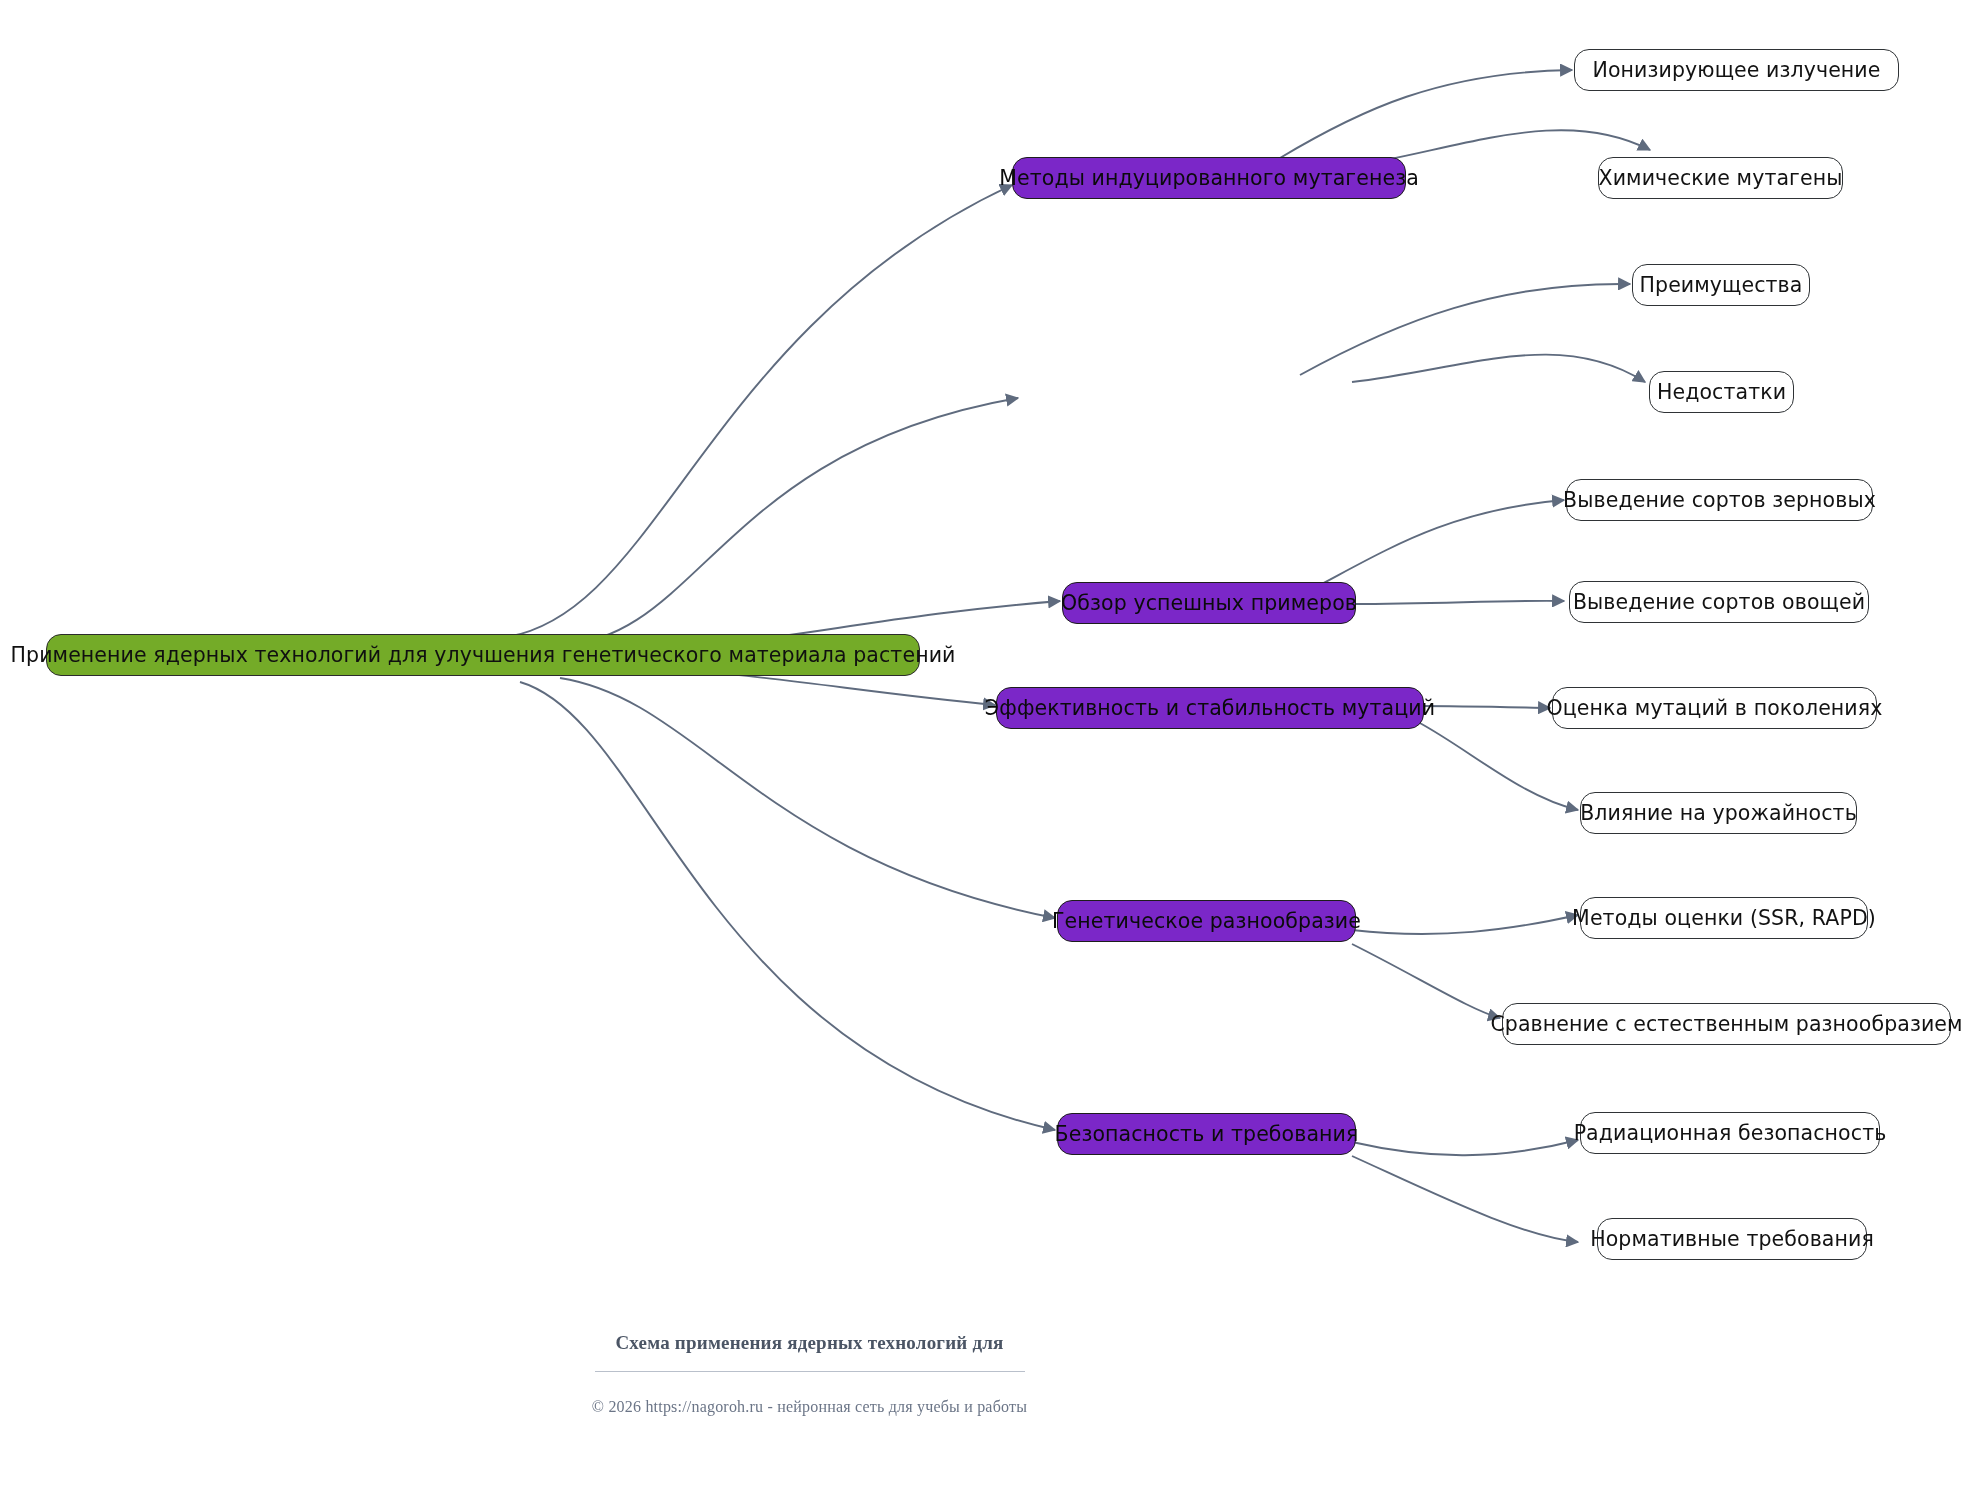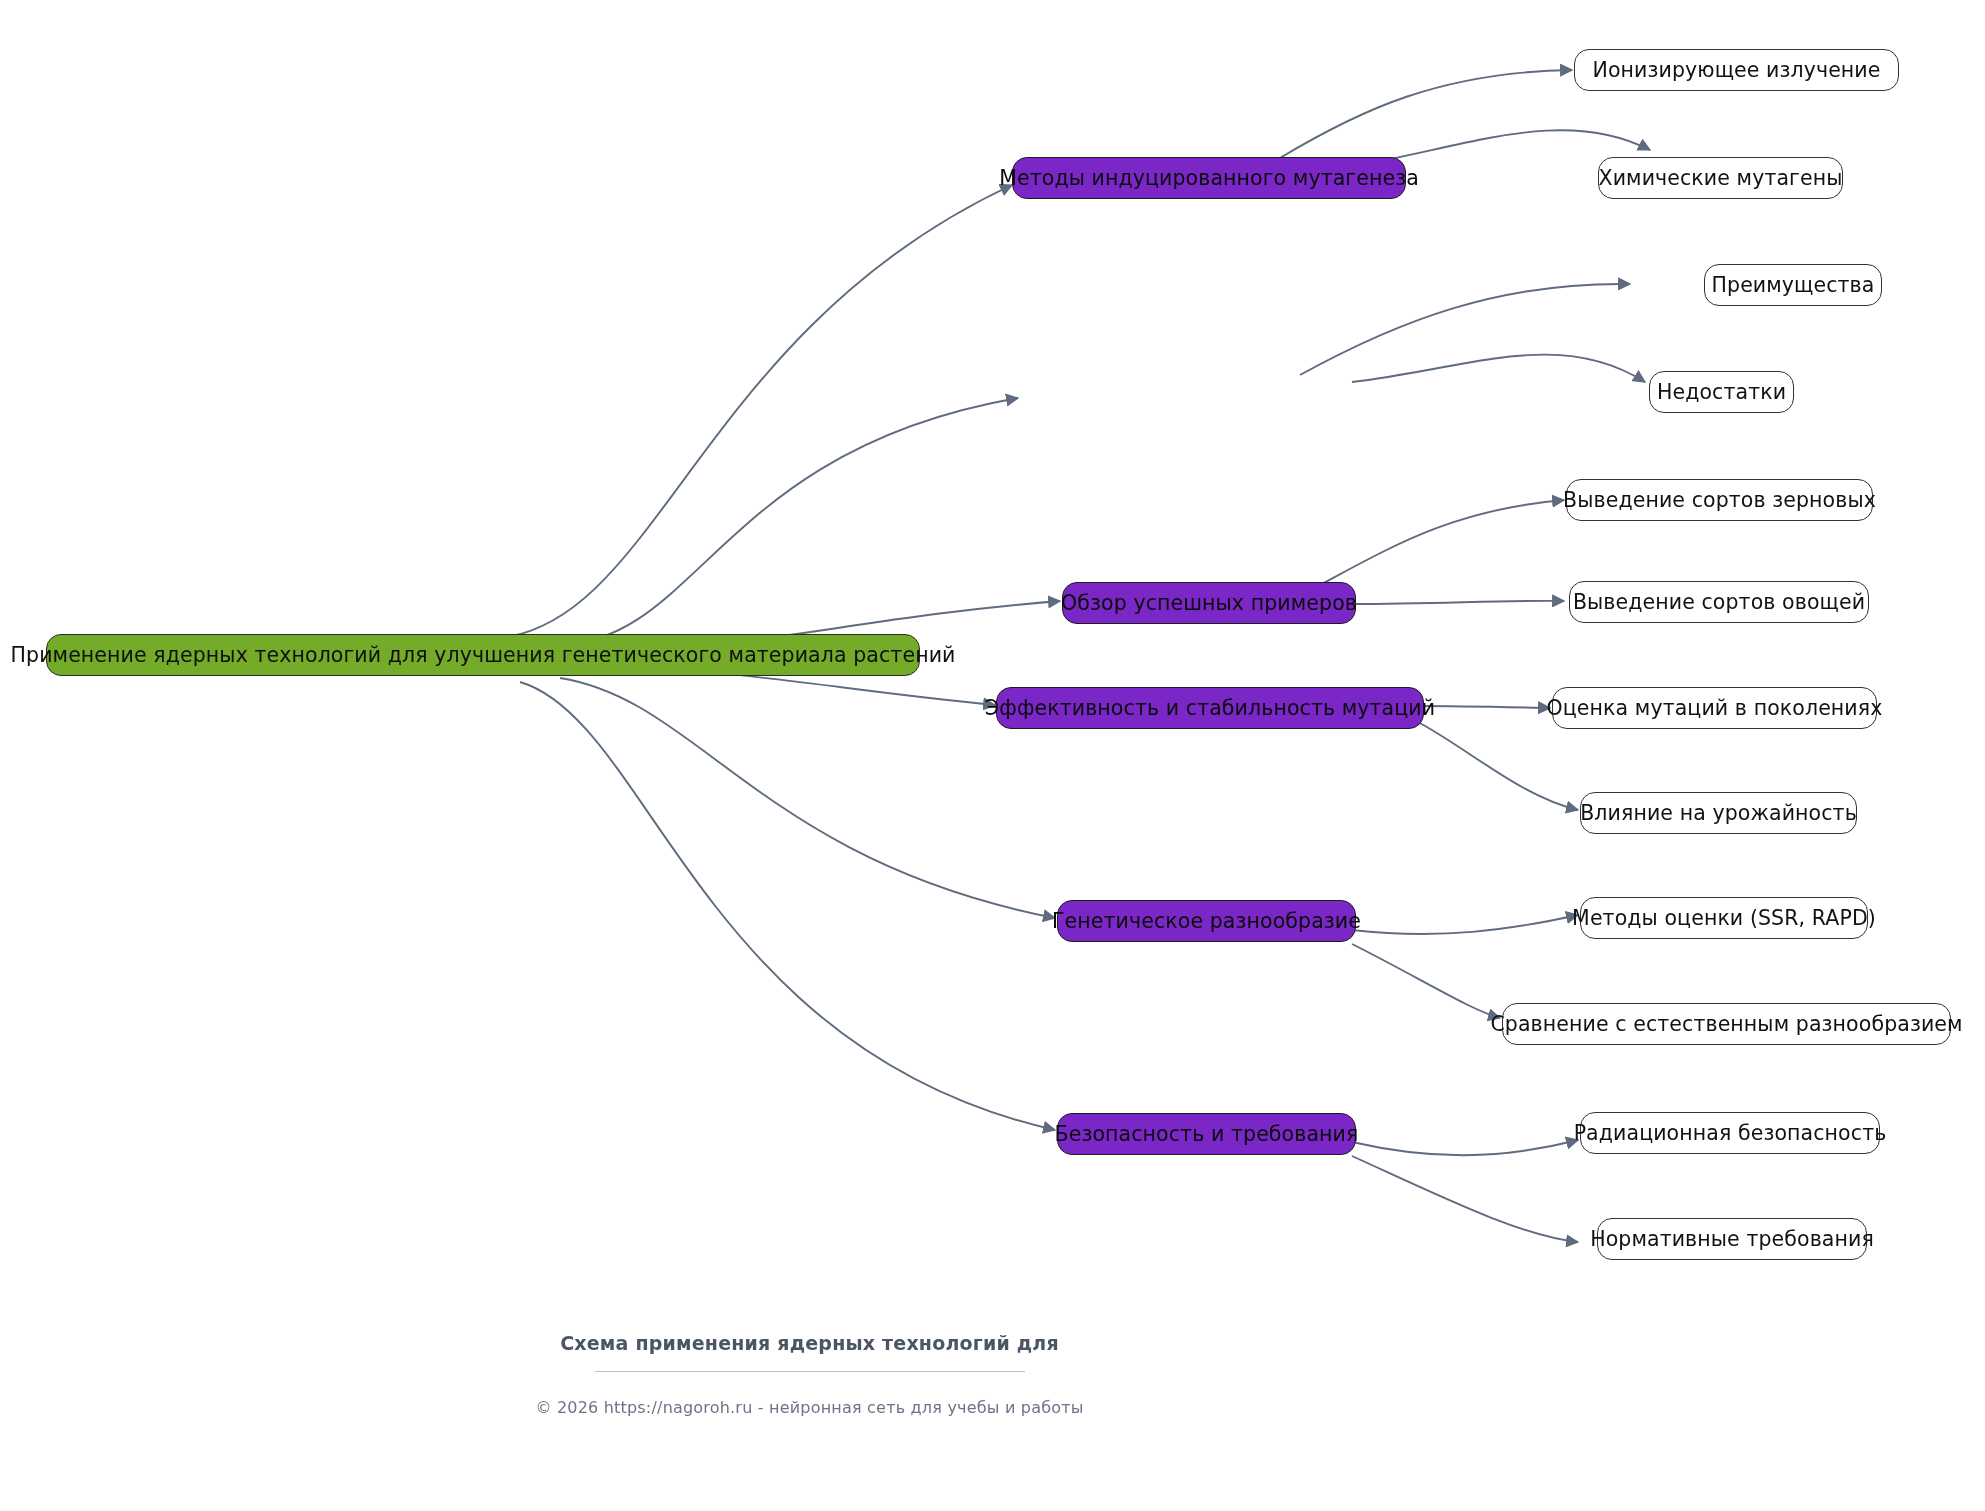--- a/index.html
+++ b/index.html
@@ -70,20 +70,21 @@
     padding: 0 16px;
     border-radius: 15px;
   }
 
   #footer {
     position: absolute;
     left: 0;
     top: 1330px;
     width: 1619px;
     text-align: center;
+    font-family: Liberation Serif, serif;
   }
   #footer .f-title {
     font-size: 19px;
     font-weight: bold;
     color: #4b5565;
     line-height: 1.42;
     letter-spacing: 0.2px;
   }
   #footer .f-rule {
     width: 430px;
@@ -145,21 +146,21 @@
   <div class="node node-branch" style="left:1012px; top:157px; width:394px; height:42px;">
     <span>Методы индуцированного мутагенеза</span>
   </div>
   <div class="node node-leaf" style="left:1574px; top:49px; width:325px; height:42px;">
     <span>Ионизирующее излучение</span>
   </div>
   <div class="node node-leaf" style="left:1598px; top:157px; width:245px; height:42px;">
     <span>Химические мутагены</span>
   </div>
 
-  <div class="node node-leaf" style="left:1704px; top:264px; width:178px; height:42px;">
+  <div class="node node-leaf" style="left:1632px; top:264px; width:178px; height:42px;">
     <span>Преимущества</span>
   </div>
   <div class="node node-leaf" style="left:1649px; top:371px; width:145px; height:42px;">
     <span>Недостатки</span>
   </div>
 
   <div class="node node-branch" style="left:1062px; top:582px; width:294px; height:42px;">
     <span>Обзор успешных примеров</span>
   </div>
   <div class="node node-leaf" style="left:1566px; top:479px; width:307px; height:42px;">

